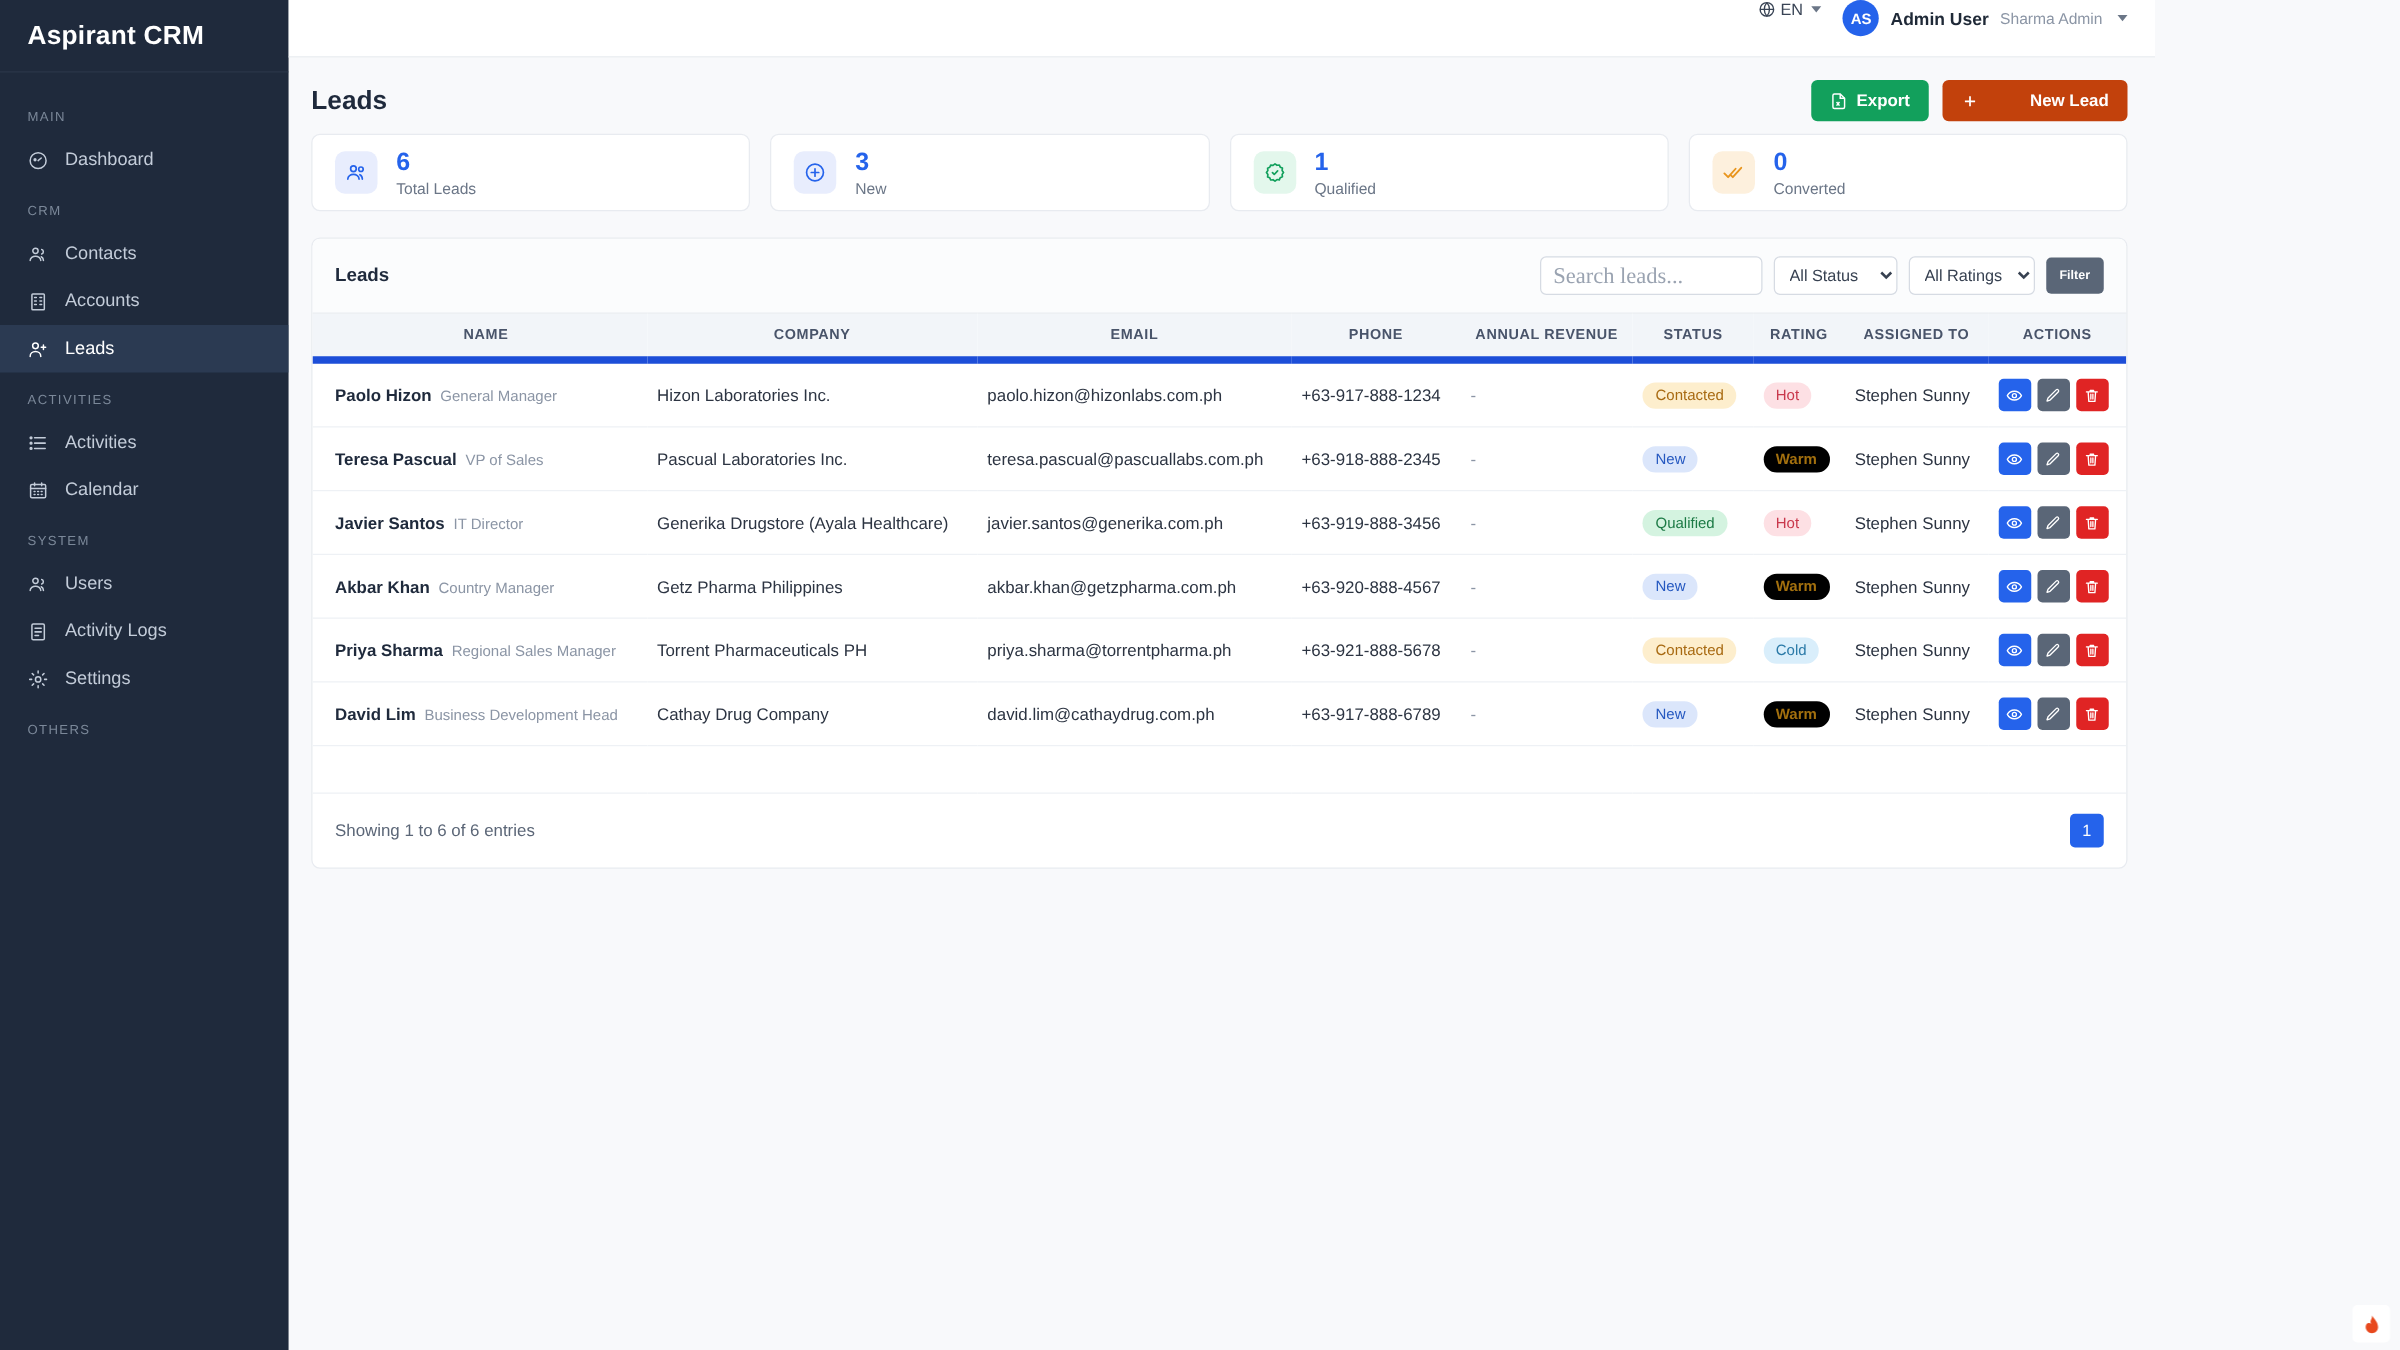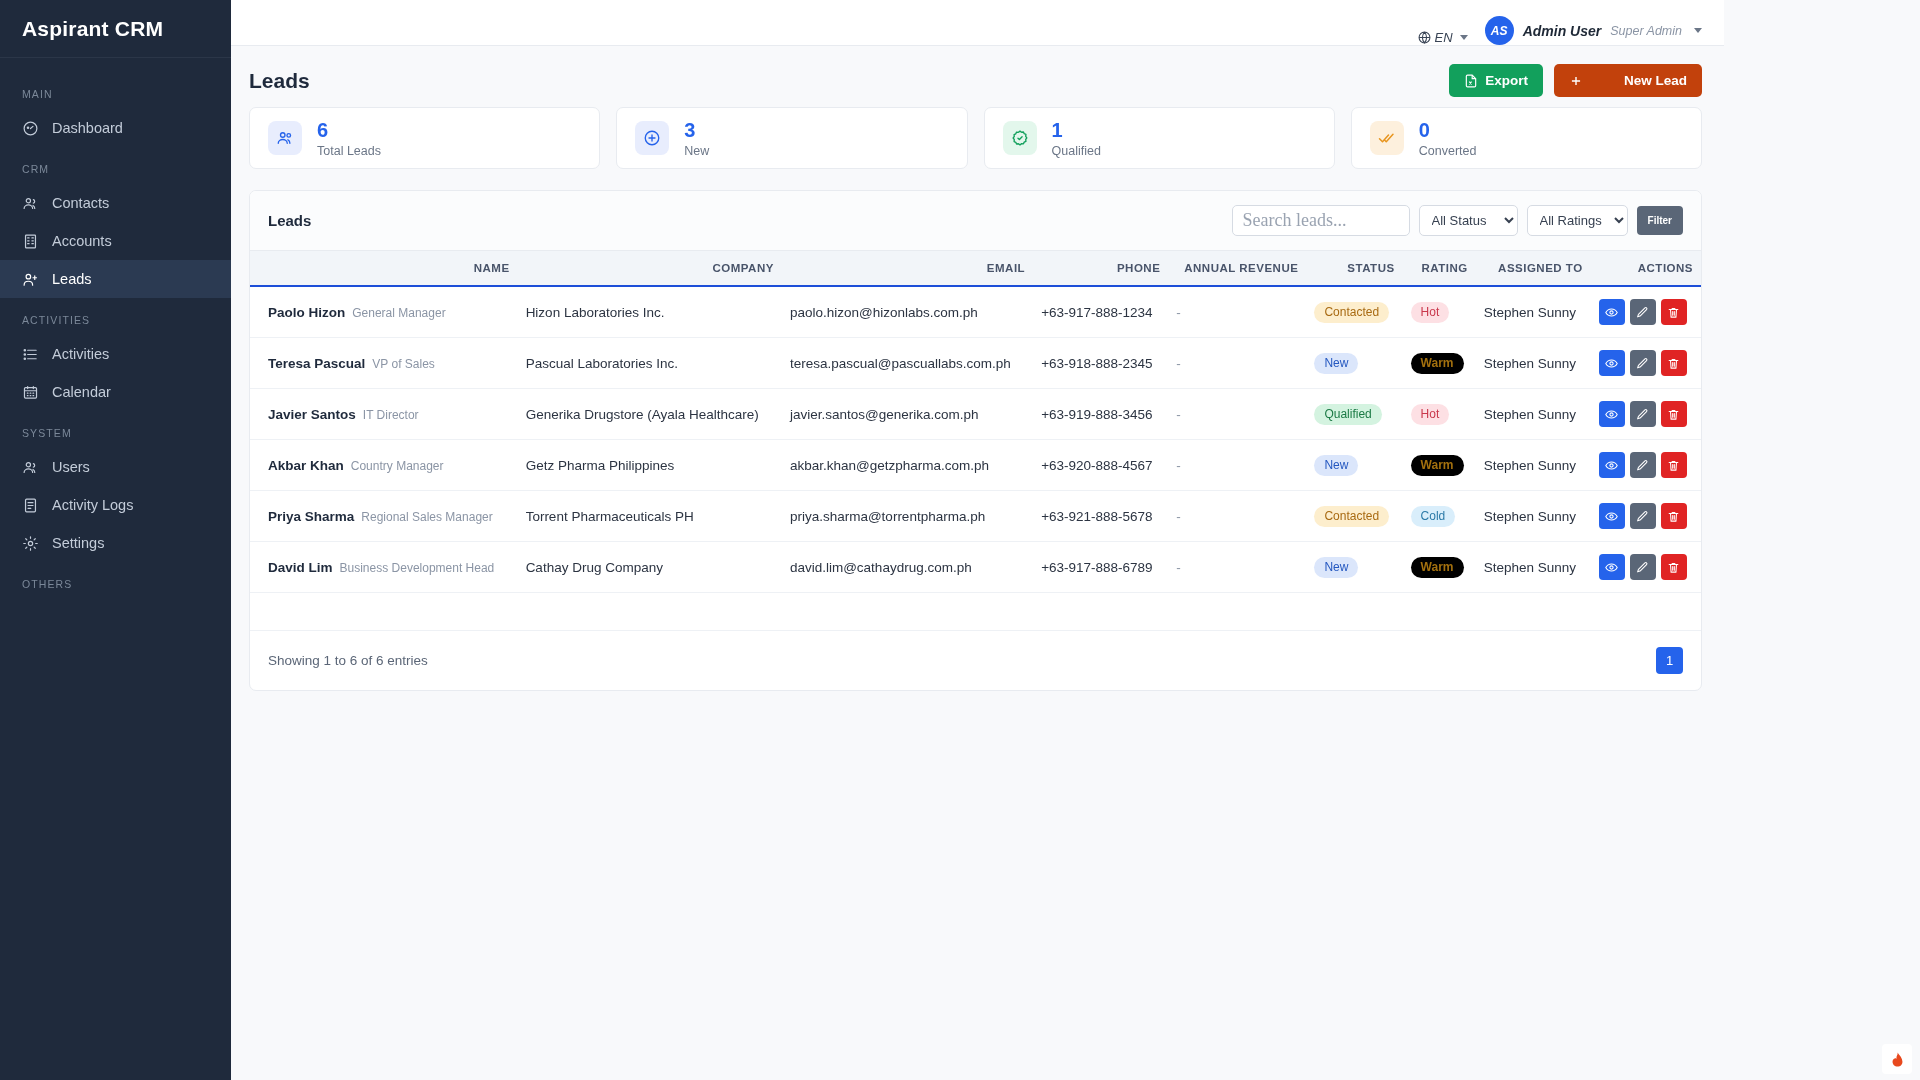--- a/index.html
+++ b/index.html
@@ -37,22 +37,22 @@
     line-height: 20px; cursor: pointer;
   }
   .nav-item.active { background: #2b3a52; color: #ffffff; }
   .nav-item .ico { width: 17px; height: 17px; display: block; flex: 0 0 17px; }
   .nav-item .ico svg { width: 17px; height: 17px; display: block; }
 
   
   .main { flex: 1; display: flex; flex-direction: column; background: #f8f9fb; }
   .topbar {
     height: 46px; background: #ffffff; border-bottom: 1px solid #e8ebf0;
-    display: flex; align-items: flex-end; justify-content: flex-end;
-    padding-right: 22px; gap: 17px; font-style: italic;
+    display: flex; align-items: flex-start; justify-content: flex-end;
+    padding-right: 22px; gap: 17px;
   }
   .lang { display: flex; align-items: center; gap: 4px; font-size: 13px; color: #394css; }
   .lang { color: #394455; cursor: pointer; }
   .lang .globe { width: 13px; height: 13px; display:block; }
   .caret {
     width: 0; height: 0; border-left: 4px solid transparent;
     border-right: 4px solid transparent; border-top: 5px solid #6b7687;
     margin-left: 3px;
   }
   .user-box { display: flex; align-items: center; gap: 9px; cursor: pointer; }
@@ -121,24 +121,24 @@
     background: #fff; cursor: pointer; min-width: 99px;
   }
   .btn-filter {
     height: 29px; background: #5a6677; color: #fff; border: none;
     border-radius: 4px; padding: 0 11px; font-size: 10px; font-weight: 600;
     cursor: pointer; font-family: inherit;
   }
 
   table { width: 100%; border-collapse: collapse; }
   thead th {
-    background: #f2f5f9; text-align: right; font-size: 11.5px;
+    background: #f2f5f9; text-align: center; font-size: 11.5px;
     letter-spacing: .5px; color: #49546a; font-weight: bold;
     padding: 11px 8px; text-transform: uppercase; white-space: nowrap;
-    border-top: 1px solid #e8ebf0; border-bottom: 2px solid #1d4ed8;
+    border-top: 1px solid #e8ebf0; border-bottom: 6px solid #1d4ed8;
   }
   thead th:first-child { padding-left: 18px; }
   tbody td {
     padding: 12px 8px; font-size: 13.5px; color: #2c3442;
     border-bottom: 1px solid #eef1f5; vertical-align: middle;
     white-space: nowrap;
   }
   tbody td:first-child { padding-left: 18px; }
   tbody tr:last-child td { border-bottom: 1px solid #eef1f5; }
   .lead-name { font-weight: bold; color: #1f2a3c; }
@@ -302,21 +302,21 @@
             <circle cx="12" cy="12" r="10"></circle>
               <path d="M2 12h20M12 2a15 15 0 0 1 0 20a15 15 0 0 1 0-20"></path>
           </svg>
         </span>
         <span>EN</span>
         <span class="caret"></span>
       </div>
       <div class="user-box">
         <div class="avatar">AS</div>
         <span class="user-name">Admin User</span>
-        <span class="user-role">Super Admin</span>
+        <span class="user-role">Sharma Admin</span>
         <span class="caret"></span>
       </div>
     </header>
 
     <div class="page-head">
       <h1 class="page-title">Leads</h1>
       <div class="head-actions">
         <button class="btn btn-export">
           <span>
             <svg viewBox="0 0 24 24" fill="none" stroke="#fff" stroke-width="2">

